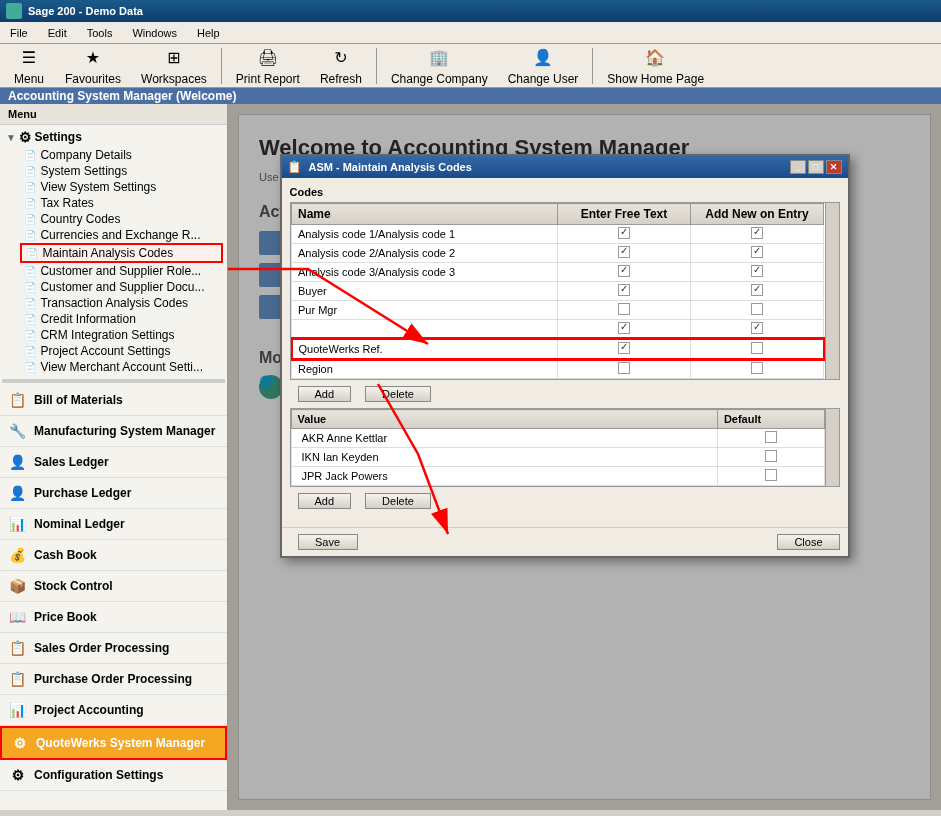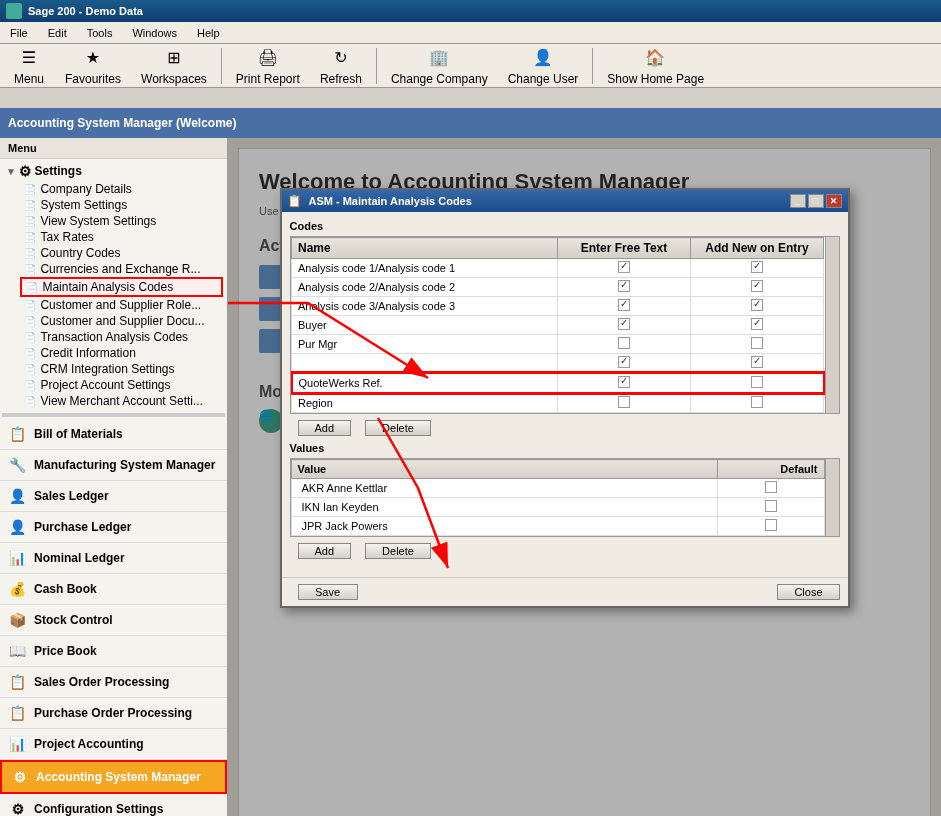--- a/index.html
+++ b/index.html
@@ -17,21 +17,21 @@
     
     .toolbar { background: #f0ece4; border-bottom: 1px solid #999; display: flex; padding: 3px 4px; gap: 2px; align-items: center; height: 44px; }
     .toolbar-btn { display: flex; flex-direction: column; align-items: center; justify-content: center; padding: 2px 8px; cursor: pointer; font-size: 10px; gap: 2px; min-width: 50px; border: 1px solid transparent; }
     .toolbar-icon { width: 24px; height: 24px; display: flex; align-items: center; justify-content: center; font-size: 16px; }
     .toolbar-separator { width: 1px; height: 36px; background: #999; margin: 0 3px; }
     
     
     .main-layout { display: flex; height: calc(816px - 22px - 22px - 44px - 22px); }
     
     
-    .window-header { background: #4a6fa5; color: white; padding: 3px 8px; font-size: 11px; font-weight: bold; height: 30px; display: flex; align-items: center; margin-top: 20px; }
+    .window-header { background: #4a6fa5; color: white; padding: 3px 8px; font-size: 11px; font-weight: bold; height: 16px; display: flex; align-items: center; }
     
     
     .sidebar { width: 228px; background: #f5f3ee; border-right: 1px solid #999; overflow: hidden; display: flex; flex-direction: column; }
     .sidebar-title { background: #e8e4dc; padding: 4px 8px; font-weight: bold; font-size: 11px; border-bottom: 1px solid #ccc; }
     .sidebar-content { overflow-y: auto; flex: 1; }
     .sidebar-group { padding: 2px 4px; }
     .sidebar-group-header { display: flex; align-items: center; gap: 3px; cursor: pointer; padding: 2px; font-size: 11px; font-weight: bold; }
     .tree-icon { font-size: 10px; color: #666; }
     .sub-items { padding-left: 16px; }
     .sub-item { padding: 1px 4px; cursor: pointer; display: flex; align-items: center; gap: 4px; font-size: 11px; white-space: nowrap; overflow: hidden; text-overflow: ellipsis; }
@@ -255,21 +255,21 @@
       <div class="module-item">
         <div class="module-icon">📋</div>
         <span>Purchase Order Processing</span>
       </div>
       <div class="module-item">
         <div class="module-icon">📊</div>
         <span>Project Accounting</span>
       </div>
       <div class="module-item active-module" style="background: #f5a623; border: 2px solid red;">
         <div class="module-icon">⚙</div>
-        <span>Accounting System Manager</span>
+        <span>QuoteWerks System Manager</span>
       </div>
       <div class="module-item">
         <div class="module-icon">⚙</div>
         <span>Configuration Settings</span>
       </div>
     </div>
   </div>
 
   <div class="main-content">
 
@@ -374,28 +374,27 @@
               </tbody>
             </table>
             <div class="scrollbar-placeholder"></div>
           </div>
 
           <div class="btn-row">
             <button class="btn">Add</button>
             <button class="btn">Delete</button>
           </div>
 
-          <div class="section-label">Values</div>
 
           <div style="display: flex; border: 1px solid #999; background: white;">
             <table class="values-table" style="flex: 1;">
               <thead>
                 <tr>
                   <th style="width: 80%;">Value</th>
-                  <th style="width: 20%; text-align: right;">Default</th>
+                  <th style="width: 20%; text-align: left;">Default</th>
                 </tr>
               </thead>
               <tbody>
                 <tr>
                   <td>AKR Anne Kettlar</td>
                   <td class="checkbox-cell"><span class="checkbox-icon"></span></td>
                 </tr>
                 <tr>
                   <td>IKN Ian Keyden</td>
                   <td class="checkbox-cell"><span class="checkbox-icon"></span></td>

